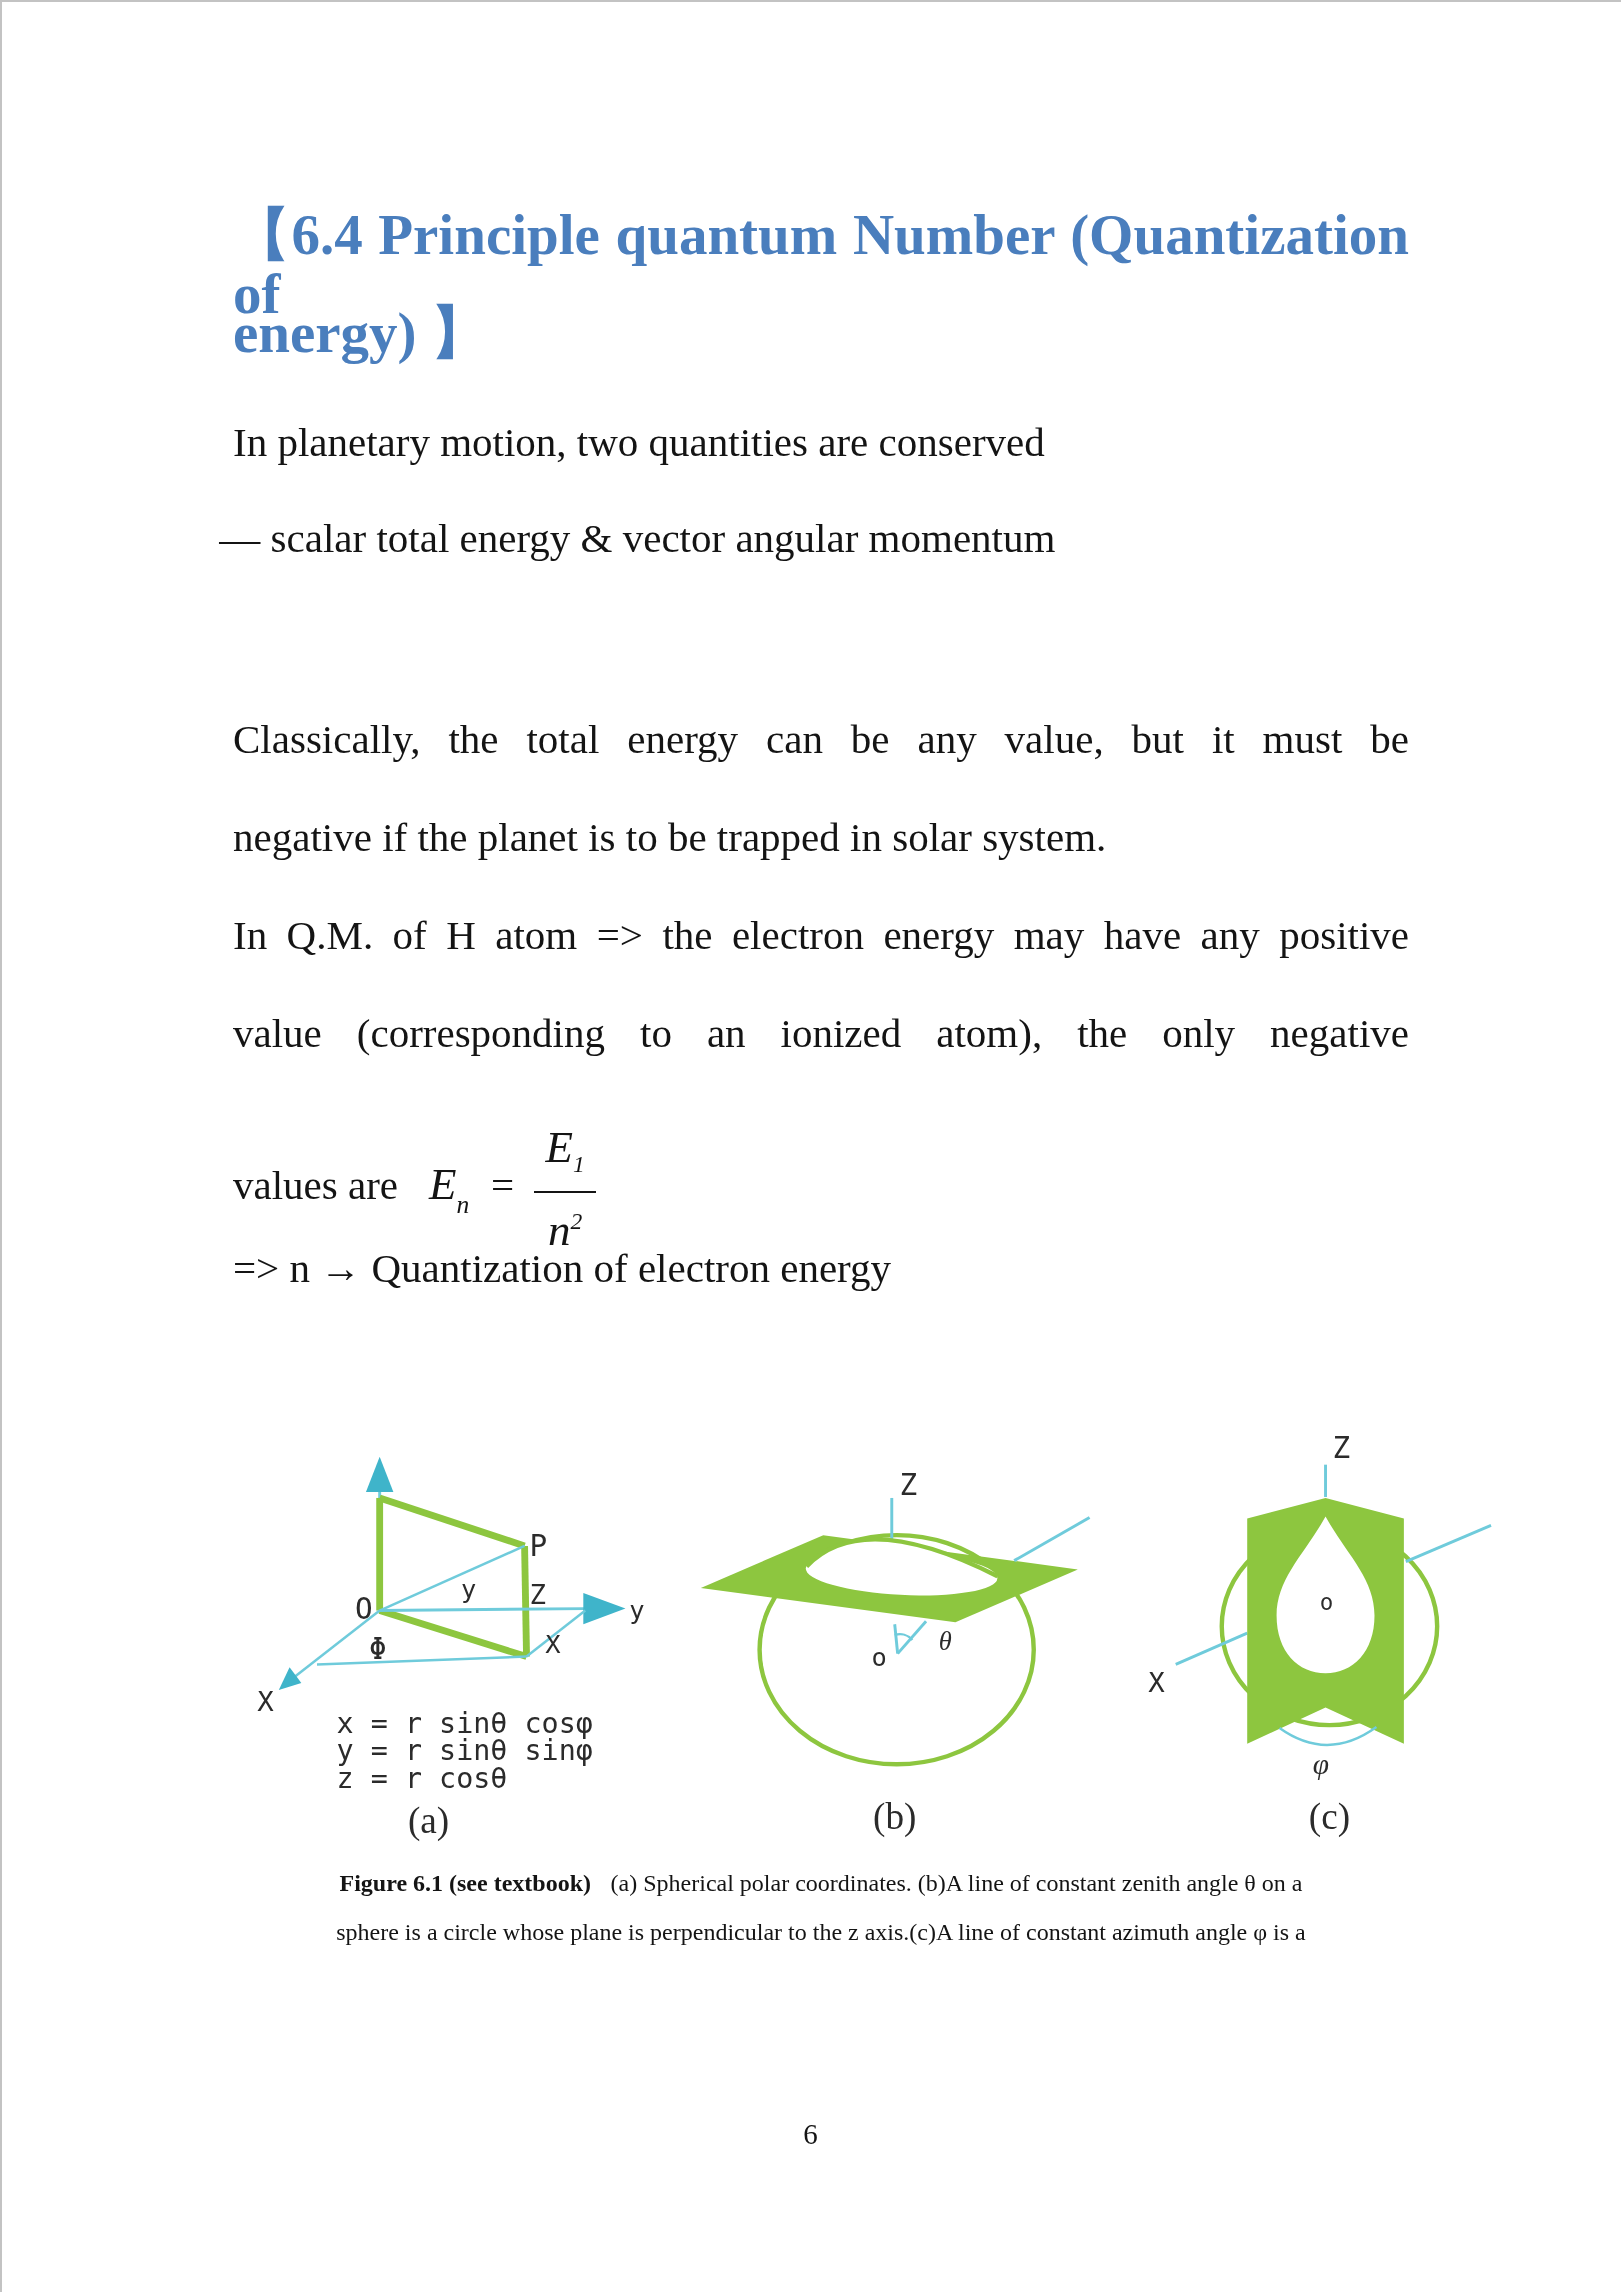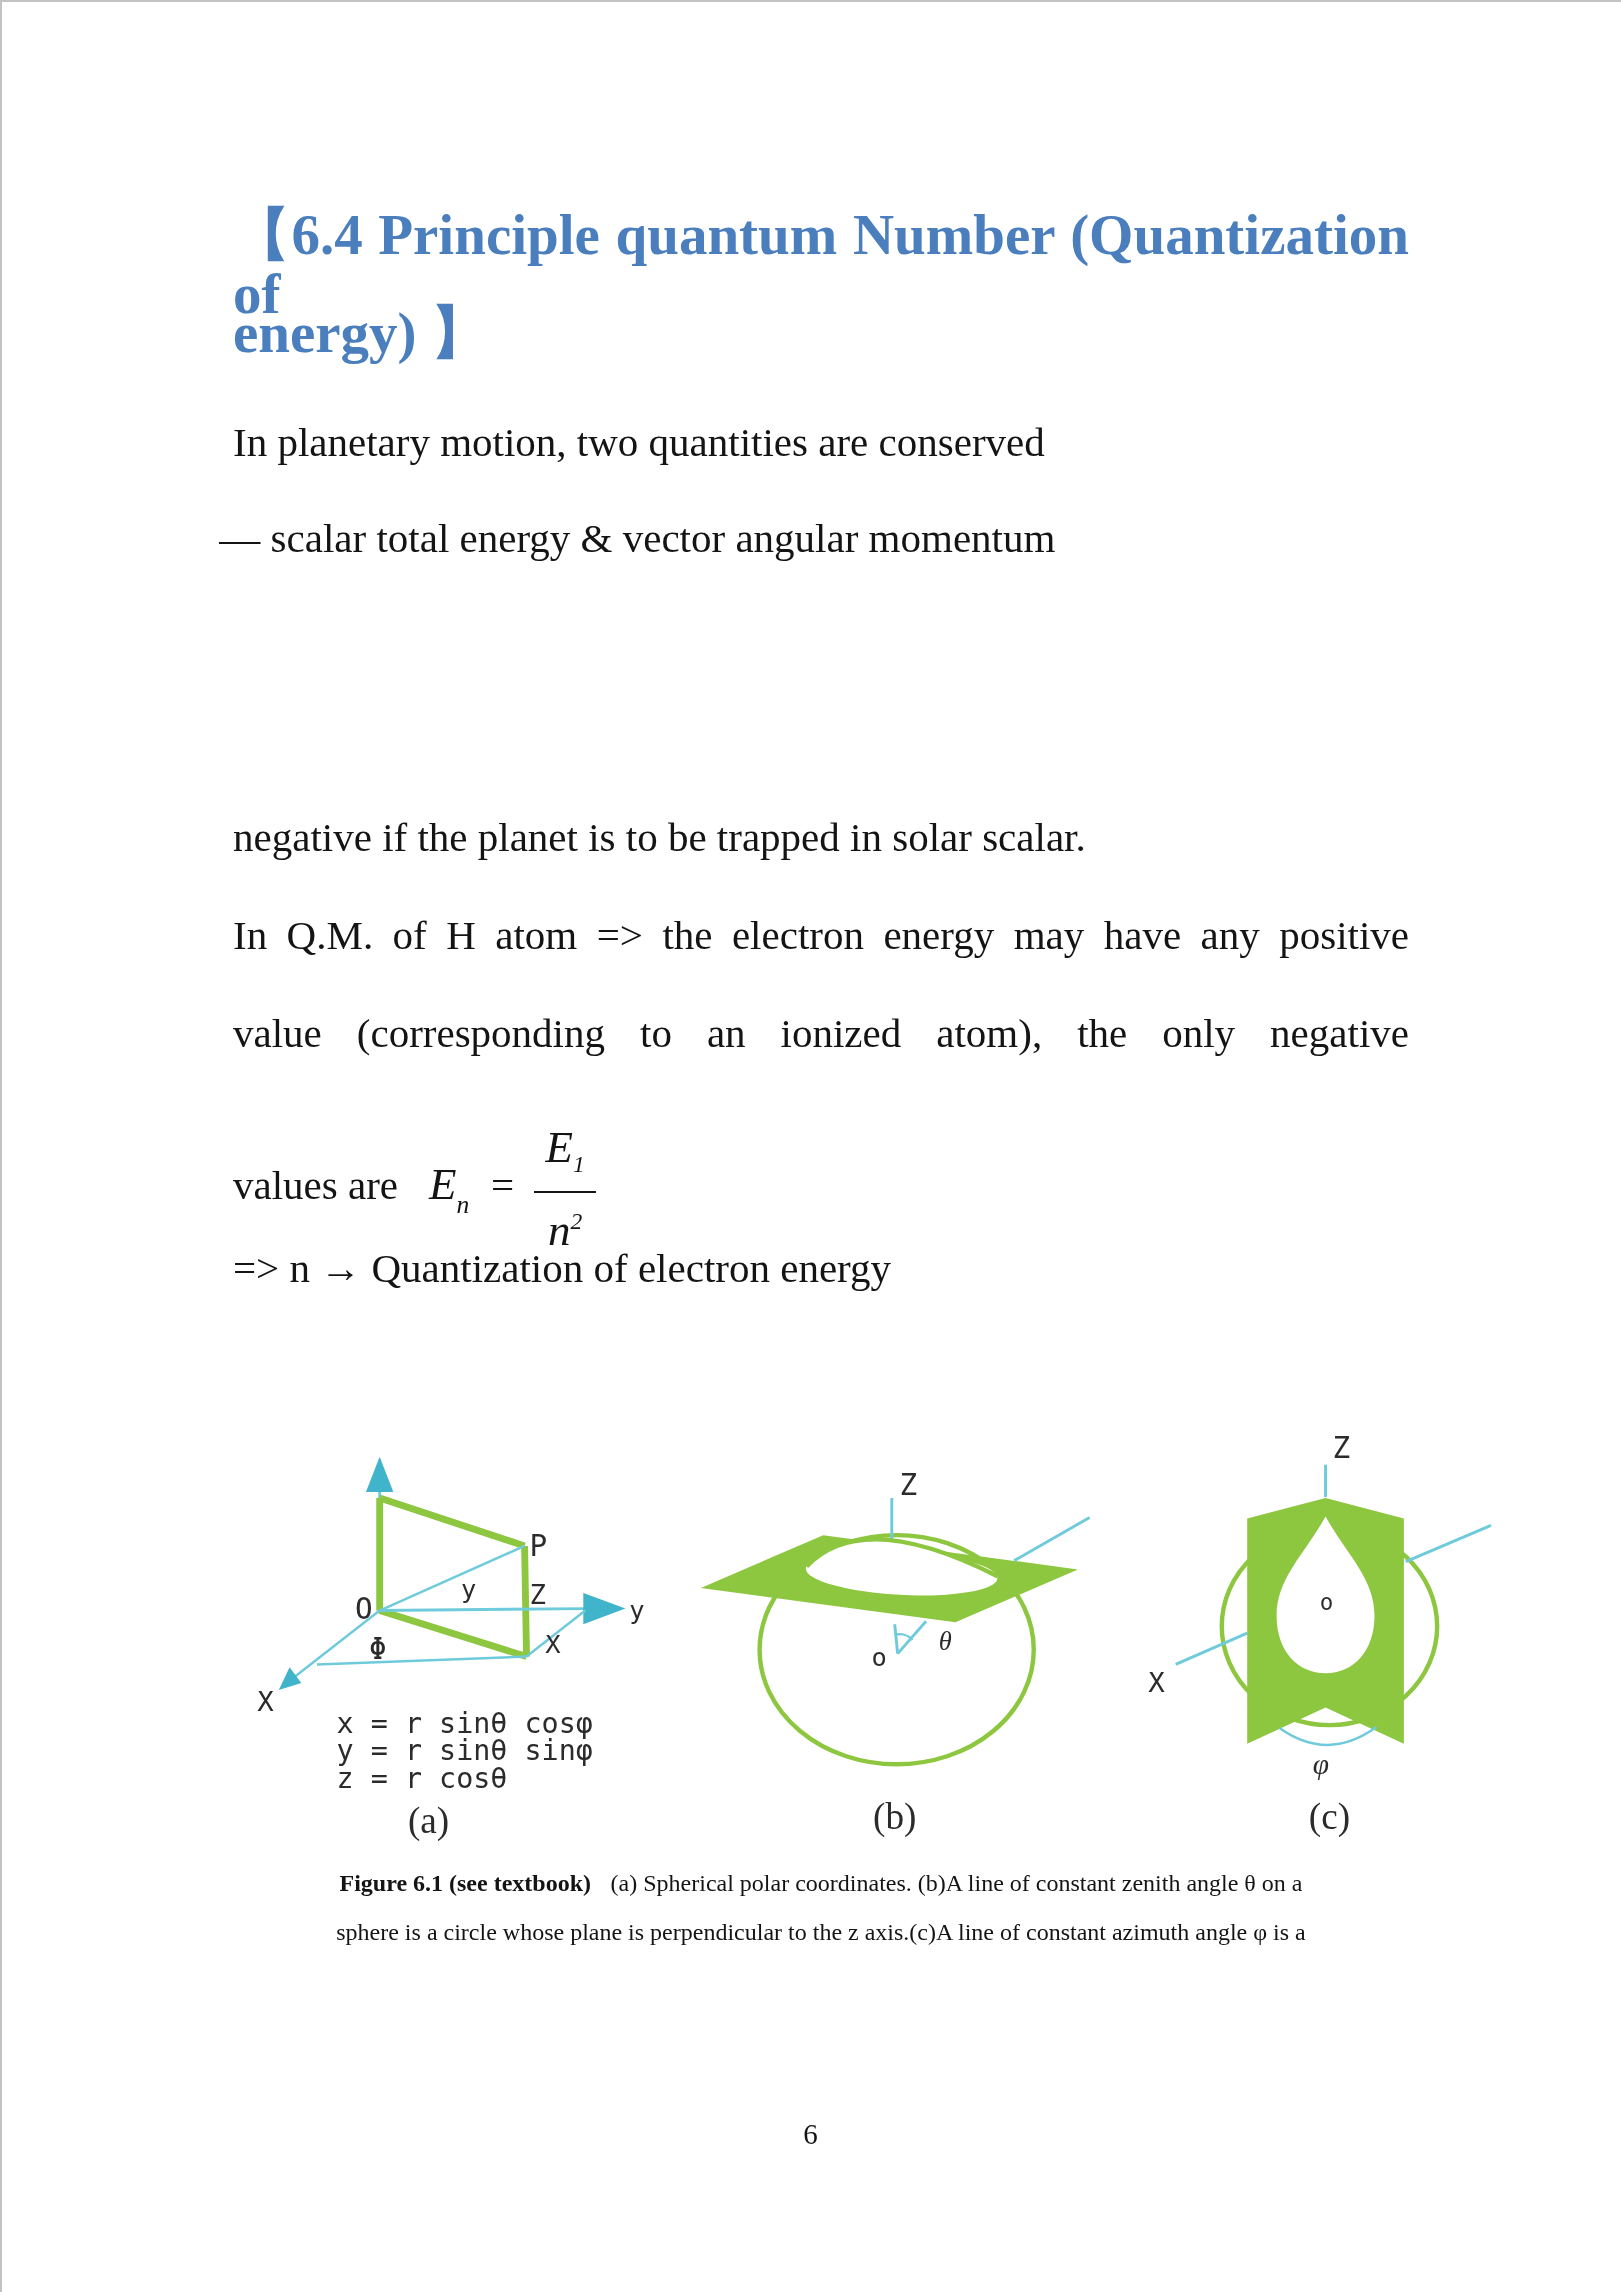--- a/index.html
+++ b/index.html
@@ -56,21 +56,22 @@
 <div class="page-edge"></div>
 
 <div class="content">
 
   <div class="tline just" style="top:205px">【6.4 Principle quantum Number (Quantization of</div>
   <div class="tline" style="top:303px">energy) 】</div>
 
   <div class="bline" style="top:417px">In planetary motion, two quantities are conserved</div>
   <div class="bline dash-out" style="top:513px">— scalar total energy &amp; vector angular momentum</div>
 
-  <div class="bline" style="top:812px">negative if the planet is to be trapped in solar scalar.</div>
+  <div class="bline just" style="top:714px">Classically, the total energy can be any value, but it must be</div>
+  <div class="bline" style="top:812px">negative if the planet is to be trapped in solar system.</div>
 
   <div class="bline just" style="top:910px">In Q.M. of H atom =&gt; the electron energy may have any positive</div>
   <div class="bline just" style="top:1008px">value (corresponding to an ionized atom), the only negative</div>
 
   <div class="eq-line" style="top:1123px">
     <span>values are</span><span class="math"><span class="mi">E</span><span class="msub">n</span><span class="mo">=</span><span class="frac"><span class="num"><span class="mi">E</span><span class="ssub">1</span></span><span class="den"><span class="mi">n</span><span class="ssup">2</span></span></span></span>
   </div>
 
   <div class="bline" style="top:1243px">=&gt; n → Quantization of electron energy</div>
 

